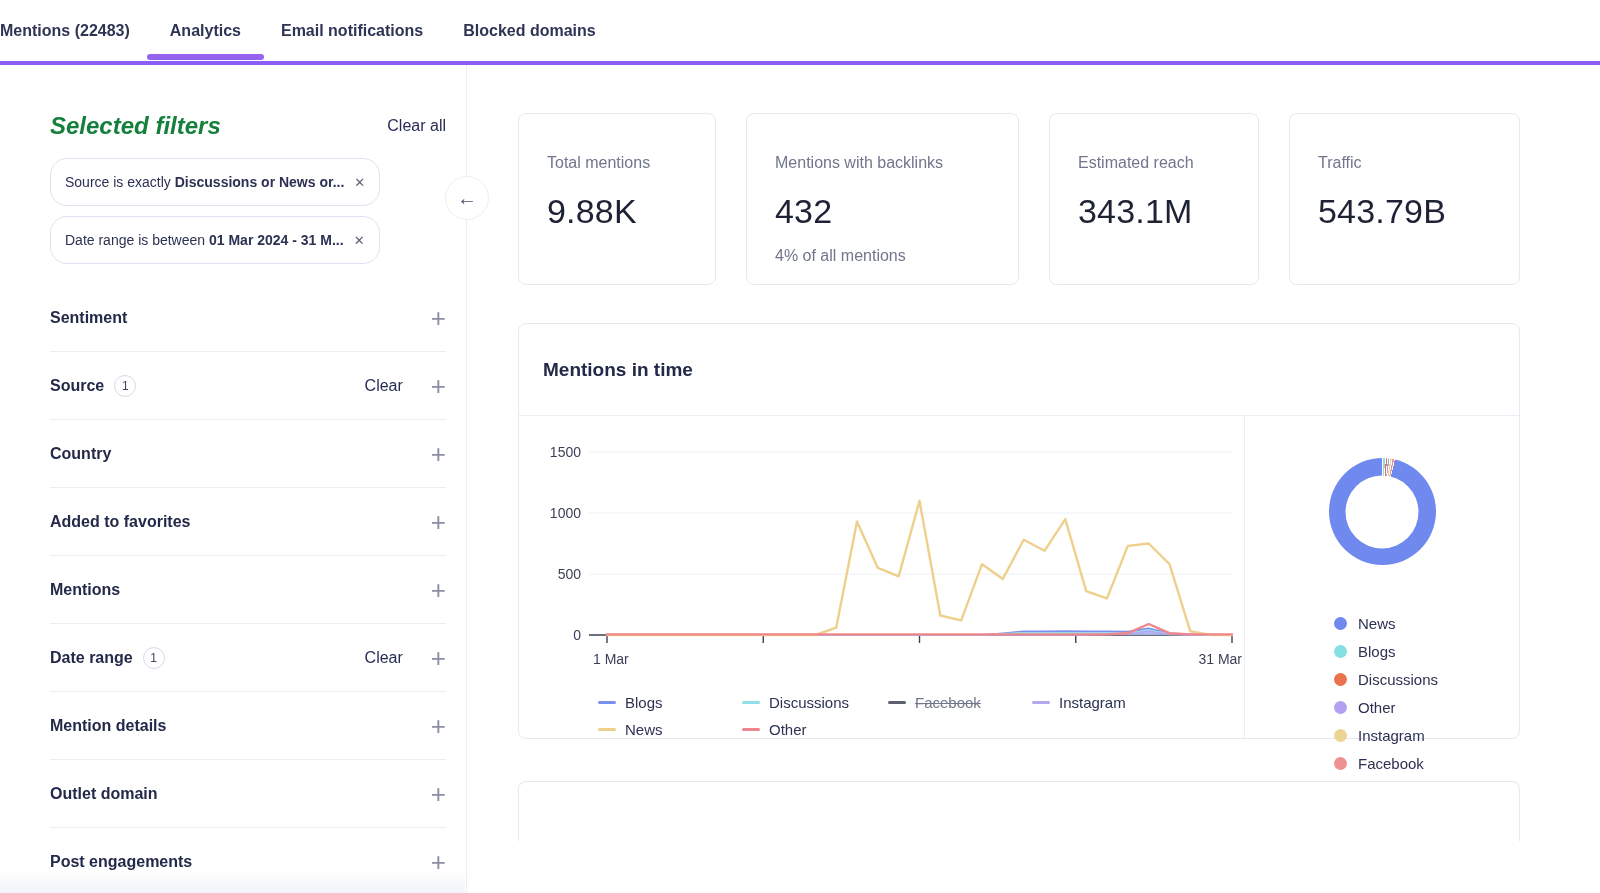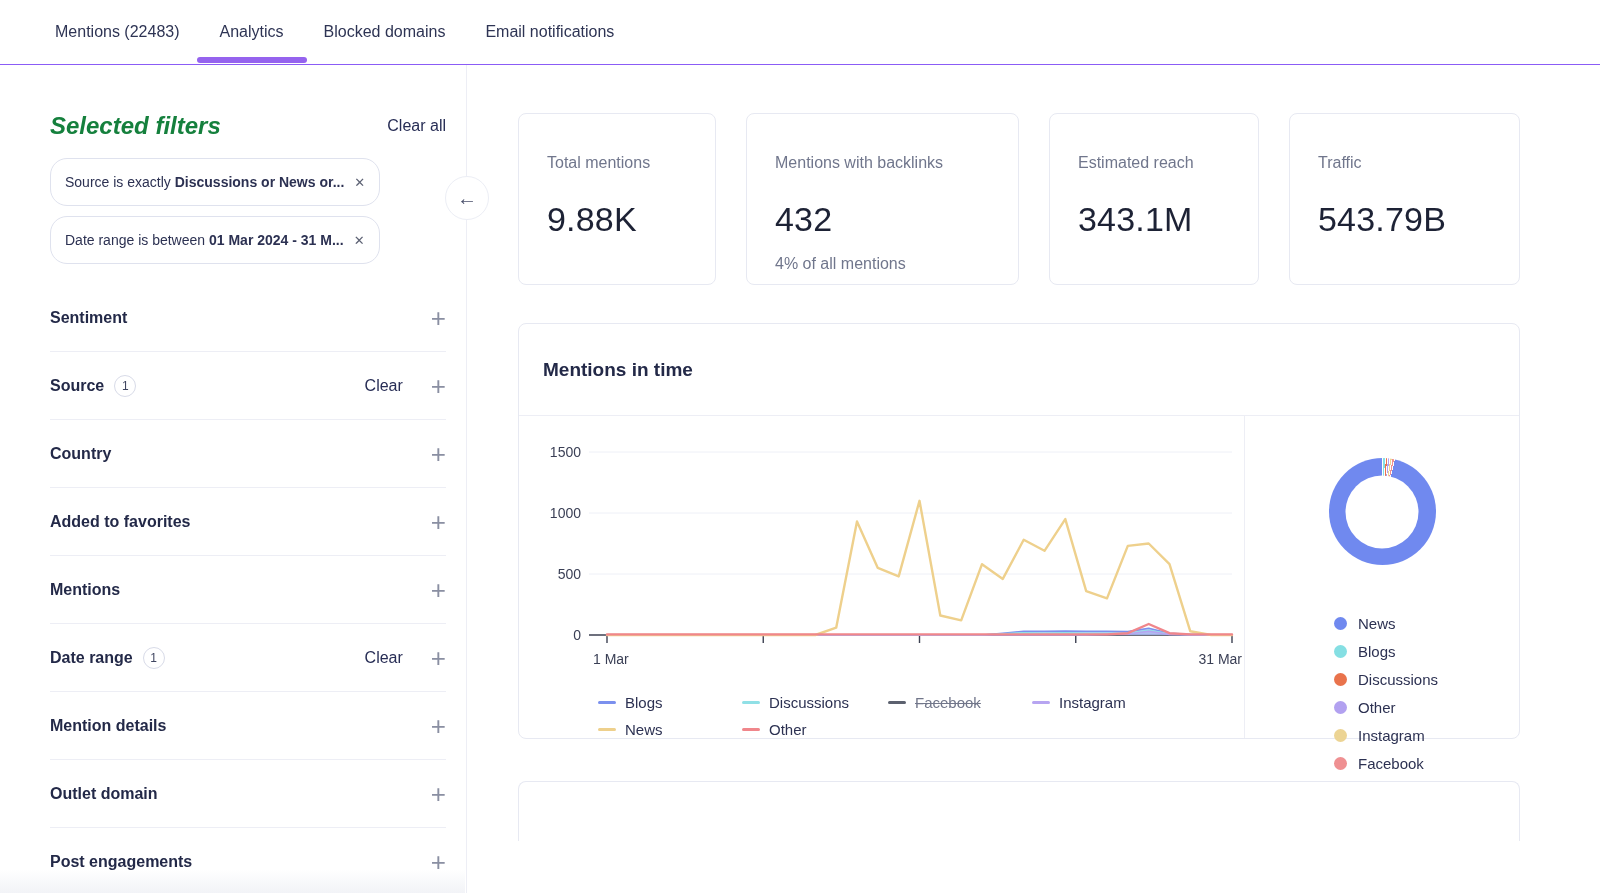--- a/index.html
+++ b/index.html
@@ -2,22 +2,22 @@
 <html style="--accent: #9563ee;"><head>
 <meta charset="utf-8">
 <style>
   * { margin:0; padding:0; box-sizing:border-box; }
   html,body { width:1600px; height:893px; background:#fff; overflow:hidden;
               font-family:"Liberation Sans", sans-serif; color:#232948; }
 
   :root { --accent:#9563ee; --hairline:#edeef5; --cardborder:#e7e9f2; }
 
   
-  .tabbar { height:65px; border-bottom:1px solid #8b5cf6; display:flex; align-items:center;
-            padding-left:55px; gap:40px; }
+  .tabbar { height:65px; border-bottom:4px solid #8b5cf6; display:flex; align-items:center;
+            gap:40px;font-weight:bold; }
   .tab { font-size:16px; color:#2e3454; position:relative; height:100%;
          display:flex; align-items:center; cursor:pointer; white-space:nowrap; }
   .tab.active::after { content:''; position:absolute; left:-23px; right:-23px; bottom:1px;
                        height:6px; border-radius:4px; background:var(--accent); }
 
   
   .content { display:flex; height:828px; position:relative; }
   .sidebar { width:467px; flex:none; border-right:1px solid var(--hairline);
              padding:47px 20px 0 50px; position:relative; }
   .sidebar::after { content:''; position:absolute; left:0; right:1px; bottom:0; height:24px;
@@ -47,21 +47,21 @@
   .fright { display:flex; align-items:center; gap:28px; }
   .fclear { font-size:16px; font-weight:400; color:#272d55; cursor:pointer; }
   .fplus  { font-size:26px; font-weight:300; color:#8a8fa2; cursor:pointer; line-height:20px;
             background:none; border:none; font-family:"Liberation Sans", sans-serif; }
 
   
   .main { flex:1; padding:48px 80px 0 51px; overflow:hidden; }
   .stats { display:grid; grid-template-columns:198fr 273fr 210fr 231fr; gap:30px; }
   .scard { border:1px solid var(--cardborder); border-radius:8px; height:172px; padding:40px 28px 0; }
   .scard-label { font-size:16px; color:#70768c; }
-  .scard-value { margin-top:28px; font-size:34px; color:#1d2235; letter-spacing:.2px; }
+  .scard-value { margin-top:20px; font-size:34px; color:#1d2235; letter-spacing:.2px; }
   .scard-sub { margin-top:16px; font-size:16px; color:#70768c; }
 
   .mcard { margin-top:38px; border:1px solid var(--cardborder); border-radius:8px; height:416px;
            display:flex; flex-direction:column; }
   .mcard-head { padding:0 24px; height:92px; display:flex; align-items:center;
                 border-bottom:1px solid var(--hairline); flex:none; }
   .mcard-title { font-size:19px; font-weight:700; color:#232948; }
   .mcard-body { flex:1; display:flex; min-height:0;justify-content:flex-end; }
   .chart-pane { flex:1; padding:22px 0 0 14px; min-width:0; }
   .linechart { display:block; }
@@ -88,24 +88,24 @@
 <body>
 
 <div class="tabbar">
     <div class="tab">
       <span>Mentions (22483)</span>
     </div>
     <div class="tab active">
       <span>Analytics</span>
     </div>
     <div class="tab">
+      <span>Email notifications</span>
+    </div>
+    <div class="tab">
       <span>Blocked domains</span>
-    </div>
-    <div class="tab">
-      <span>Email notifications</span>
     </div>
   </div>
 
 <div class="content">
   <button class="collapse-btn">
     <span>←</span>
   </button>
 
   <div class="sidebar">
     <div class="sb-head">

